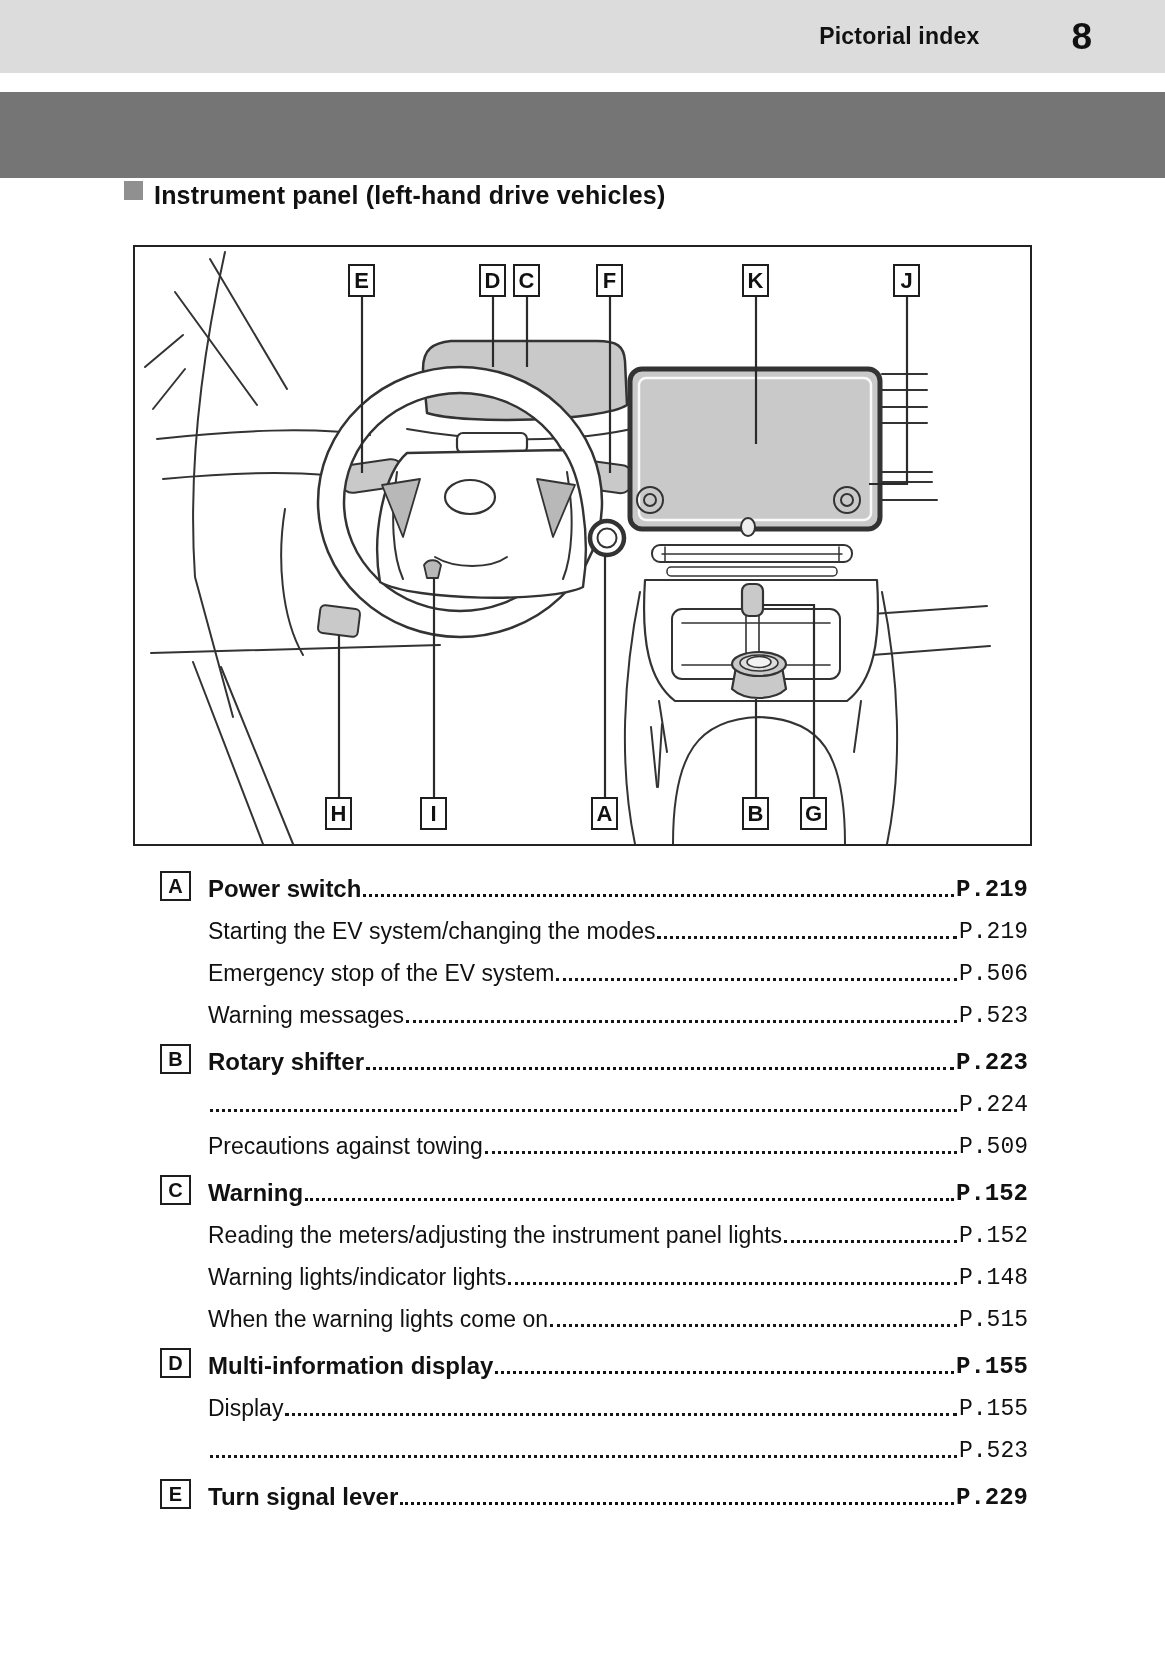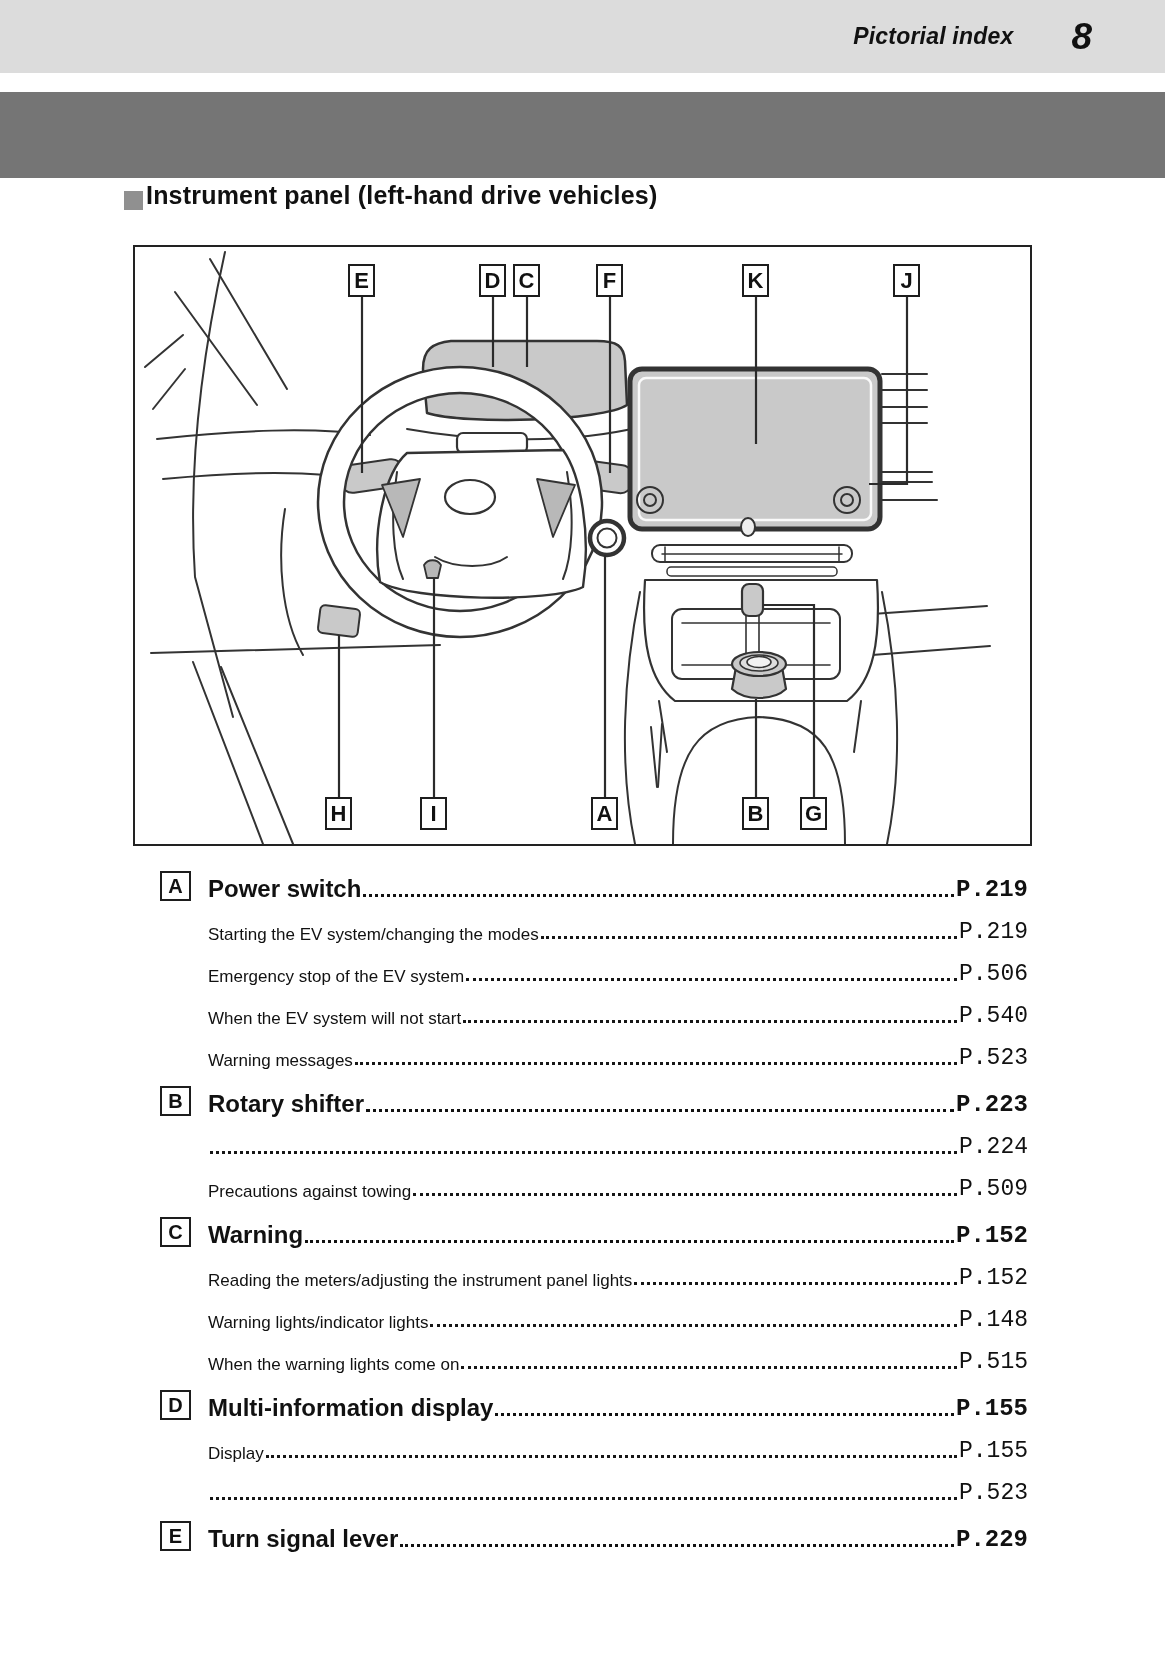--- a/index.html
+++ b/index.html
@@ -5,30 +5,30 @@
   html,body{margin:0;padding:0;background:#e8e8e8;}
   .page{
     position:relative;width:1165px;height:1653px;background:#ffffff;
     font-family:"Liberation Sans", sans-serif;color:#111;overflow:hidden;
     margin:0 auto;
   }
   
   .header-band{
     position:absolute;left:0;top:0;width:1165px;height:73px;background:#dcdcdc;
     display:flex;align-items:center;justify-content:flex-end;
-    padding-right:72px;box-sizing:border-box;gap:58px;font-style:italic;
+    padding-right:72px;box-sizing:border-box;gap:92px;
   }
   .header-section{font-size:23px;font-weight:bold;letter-spacing:.2px;}
   .header-page{font-size:37px;font-weight:bold;letter-spacing:1px;}
   .divider-band{
     position:absolute;left:0;top:92px;width:1165px;height:86px;background:#757575;
   }
   
   .section-title{
-    position:absolute;left:124px;top:181px;display:flex;align-items:flex-end;gap:3px;
+    position:absolute;left:124px;top:181px;display:flex;align-items:flex-start;gap:11px;
   }
   .bullet-square{width:19px;height:19px;background:#909090;flex:0 0 auto;}
   .section-title .txt{font-size:25px;font-weight:bold;letter-spacing:.2px;}
   
   .figure{
     position:absolute;left:133px;top:245px;width:895px;height:597px;
     border:2.5px solid #222;box-sizing:content-box;background:#fff;
   }
   .figure svg{position:absolute;left:0;top:0;width:895px;height:597px;}
   .diag-label{
@@ -41,21 +41,21 @@
     position:absolute;left:160px;top:860px;width:868px;
   }
   .row{display:flex;align-items:flex-end;height:42px;box-sizing:border-box;}
   .row.main{margin-top:5px;}
   .letterbox{
     width:31px;height:30px;border:2px solid #1d1d1d;box-sizing:border-box;
     display:flex;align-items:center;justify-content:center;
     font-size:20px;font-weight:bold;align-self:center;margin-right:17px;flex:0 0 auto;
   }
   .letterspace{width:48px;flex:0 0 auto;}
-  .lbl{font-size:17px;white-space:nowrap;padding-bottom:4px;}
+  .lbl{font-size:23px;white-space:nowrap;padding-bottom:4px;}
   .row.main .lbl{font-size:24px;font-weight:bold;text-align:center;}
   .dots{flex:1 1 auto;border-bottom:3px dotted #161616;margin:0 2px 10px 2px;min-width:20px;}
   .row.main .dots{border-bottom:3.5px dotted #111;}
   .pg{font-size:23px;white-space:nowrap;padding-bottom:4px;font-family:Liberation Mono, monospace;}
   .row.main .pg{font-size:24px;font-weight:bold;}
 </style>
 </head>
 <body>
 
 <div class="page">
@@ -225,26 +225,20 @@
       <span class="pg">P.219</span>
     </div>
     <div class="row">
       <span class="letterspace"></span>
       <span class="lbl">Emergency stop of the EV system</span>
       <span class="dots"></span>
       <span class="pg">P.506</span>
     </div>
     <div class="row">
       <span class="letterspace"></span>
-      <span class="lbl">When the EV system will not start</span>
-      <span class="dots"></span>
-      <span class="pg">P.540</span>
-    </div>
-    <div class="row">
-      <span class="letterspace"></span>
       <span class="lbl">Warning messages</span>
       <span class="dots"></span>
       <span class="pg">P.523</span>
     </div>
 
     <div class="row main">
       <span class="letterbox">B</span>
       <span class="lbl">Rotary shifter</span>
       <span class="dots"></span>
       <span class="pg">P.223</span>

